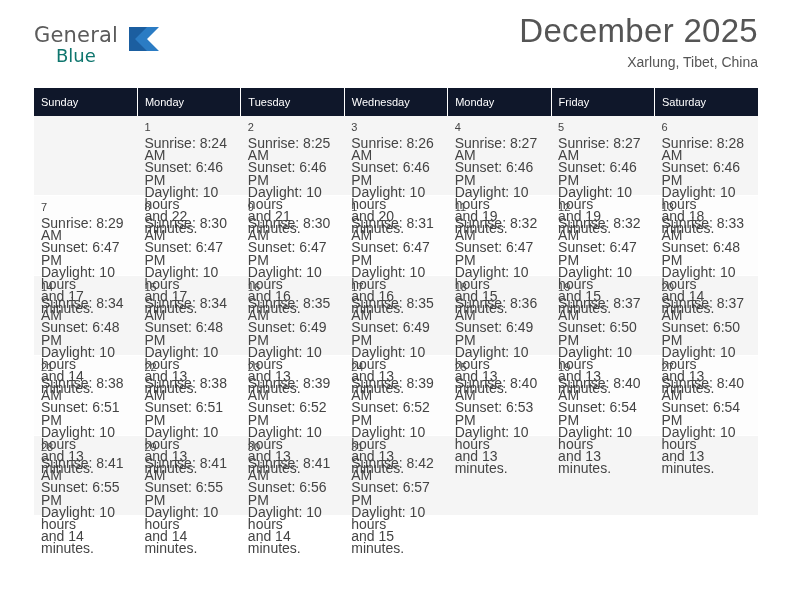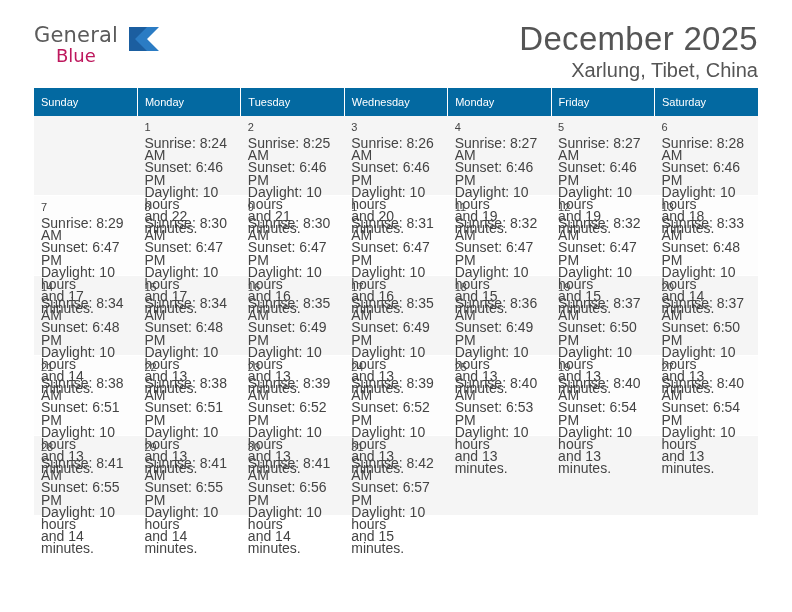--- a/index.html
+++ b/index.html
@@ -18,40 +18,40 @@
     position: relative;
     width: 792px;
     height: 612px;
     box-sizing: border-box;
     padding: 0 34px;
   }
   
   .header {
     position: relative;
     height: 72px;
-    padding-top: 22px;
+    padding-top: 14px;
     box-sizing: border-box;
   }
   .logo {
     position: absolute;
     left: 0;
     top: 24px;
     width: 200px;
     height: 54px;
   }
   .logo-general {
     font-size: 21px;
     color: #5b5b5b;
     letter-spacing: .2px;
     line-height: 22px;
     font-family: "DejaVu Sans", sans-serif;
   }
   .logo-blue {
     font-size: 18px;
-    color: #be185d;
+    color: #0f766e;
     line-height: 20px;
     margin-left: 22px;
     display: block;
     font-family: "DejaVu Sans", sans-serif;
   }
   .logo-flag {
     position: absolute;
     left: 93px;
     top: 2px;
     width: 34px;
@@ -61,34 +61,34 @@
     text-align: right;
   }
   .month-title {
     font-size: 33px;
     color: #555555;
     font-weight: normal;
     line-height: 34px;
     letter-spacing: .3px;
   }
   .location {
-    font-size: 20px;
+    font-size: 14px;
     color: #555555;
     line-height: 22px;
     margin-top: 3px;
   }
   
   table.calendar {
     width: 724px;
     border-collapse: collapse;
     table-layout: fixed;
     margin-top: 16px;
   }
   table.calendar th {
-    background: #0369a1;
+    background: #0f172a;
     color: #ffffff;
     font-size: 11px;
     font-weight: normal;
     text-align: left;
     padding: 5px 0 5px 7px;
     height: 18px;
     border-right: 1px solid #ffffff;
   }
   table.calendar th:last-child { border-right: none; }
   table.calendar td {

